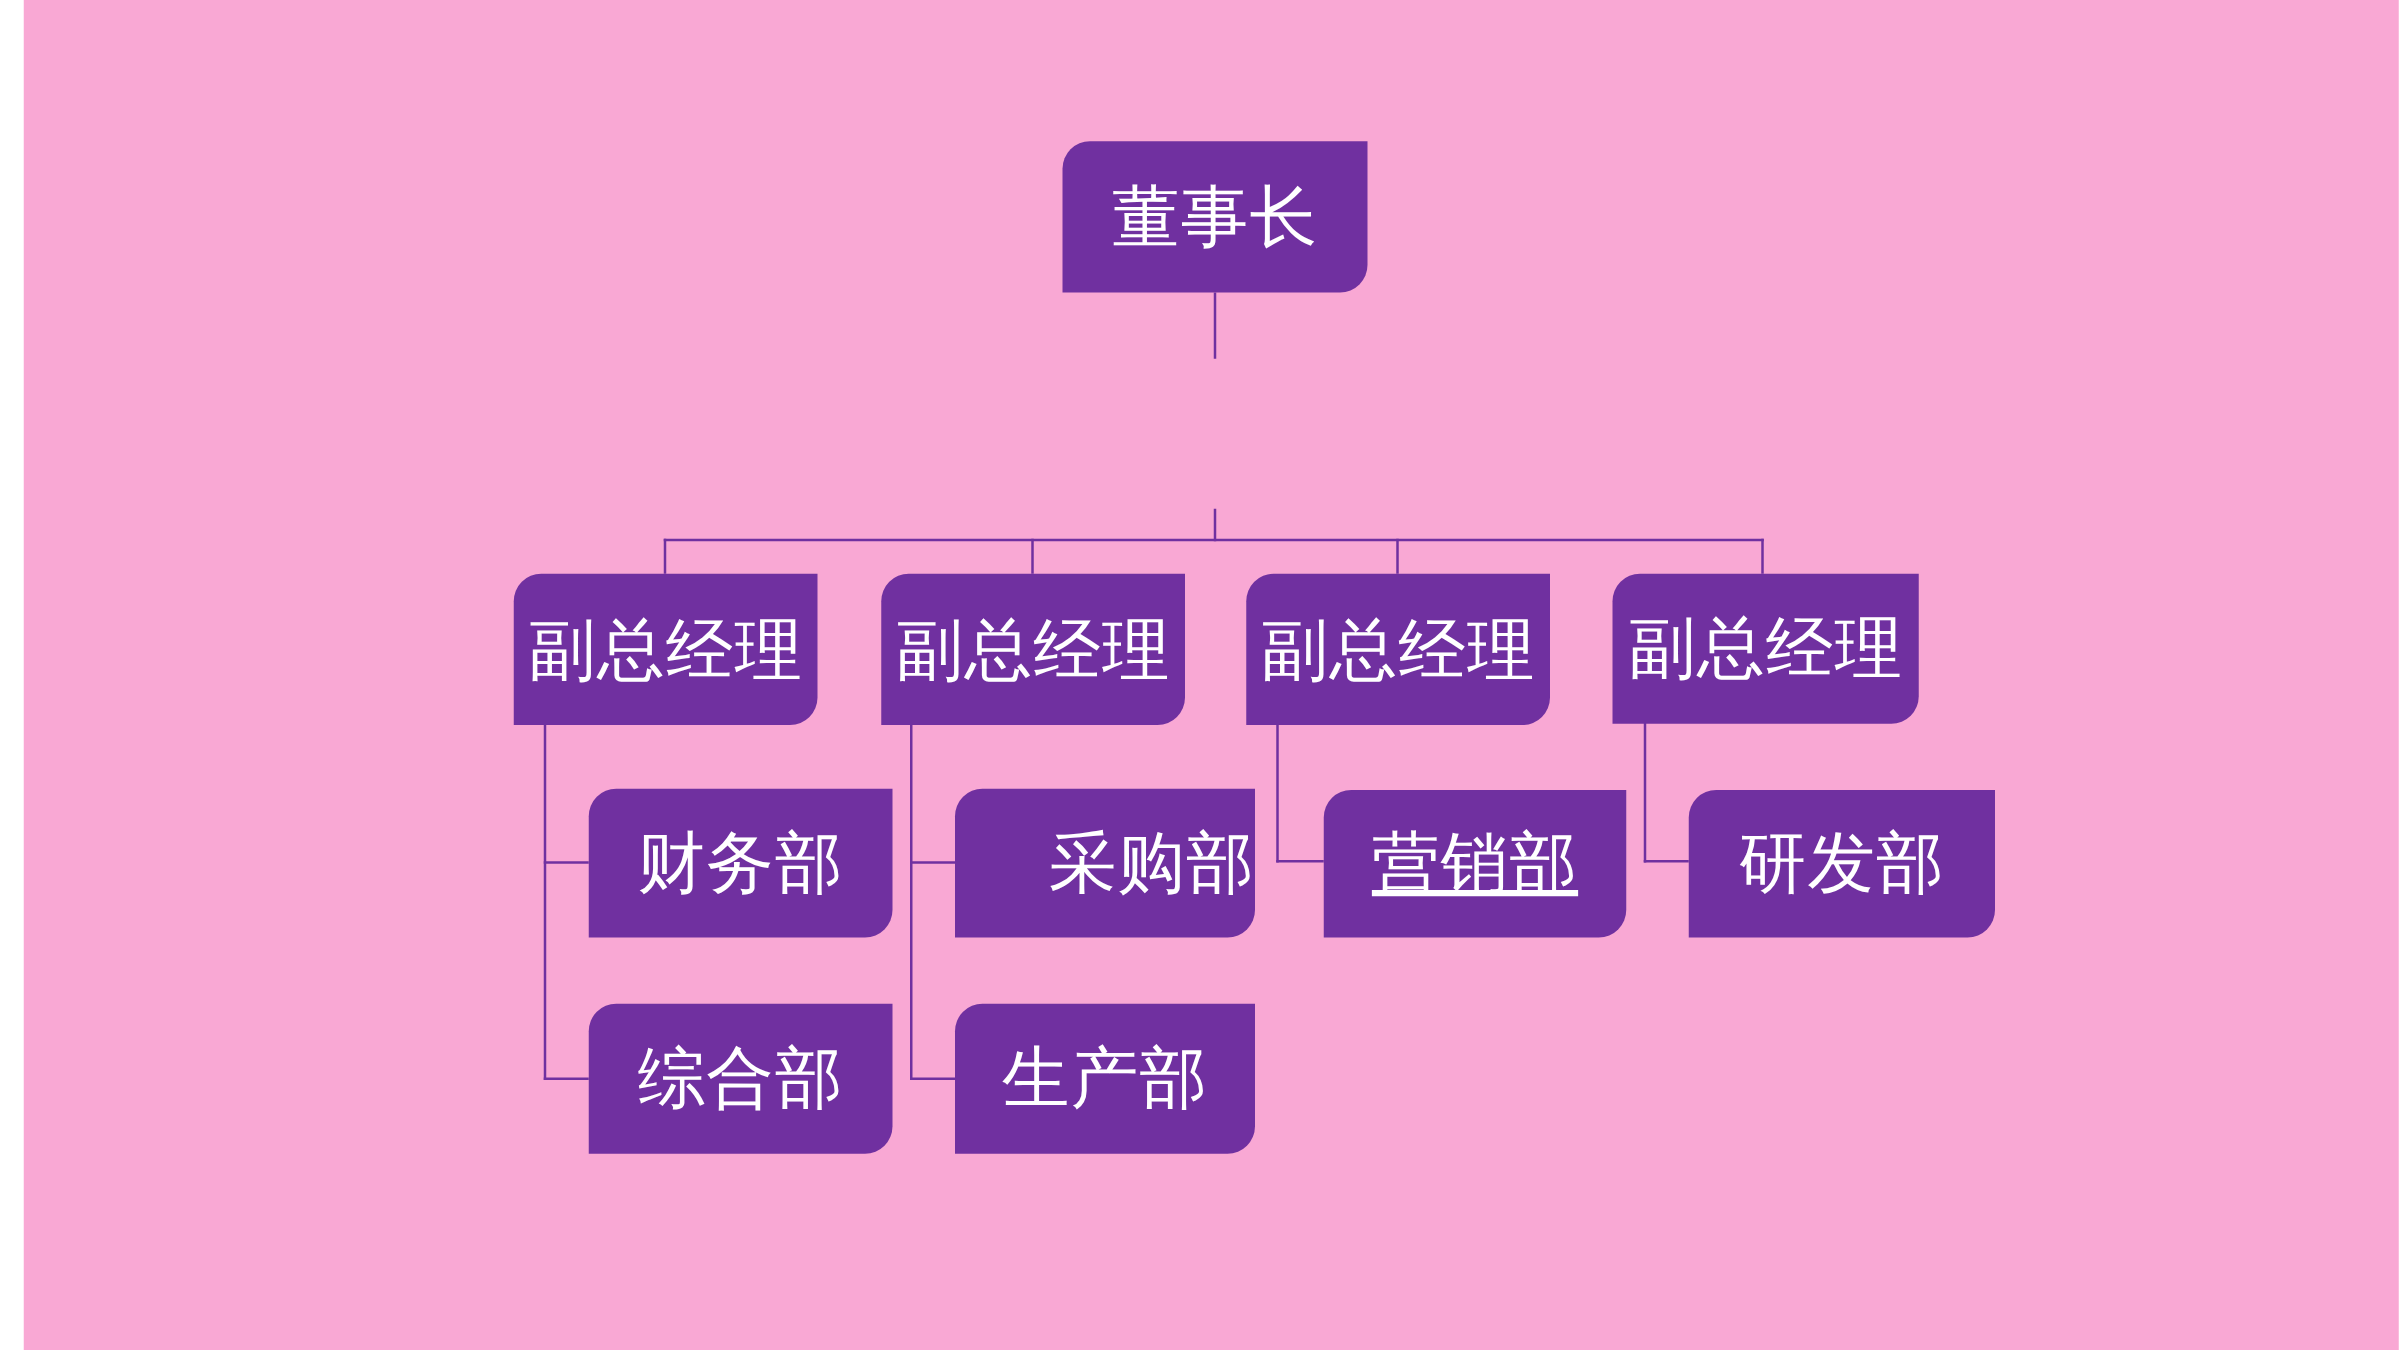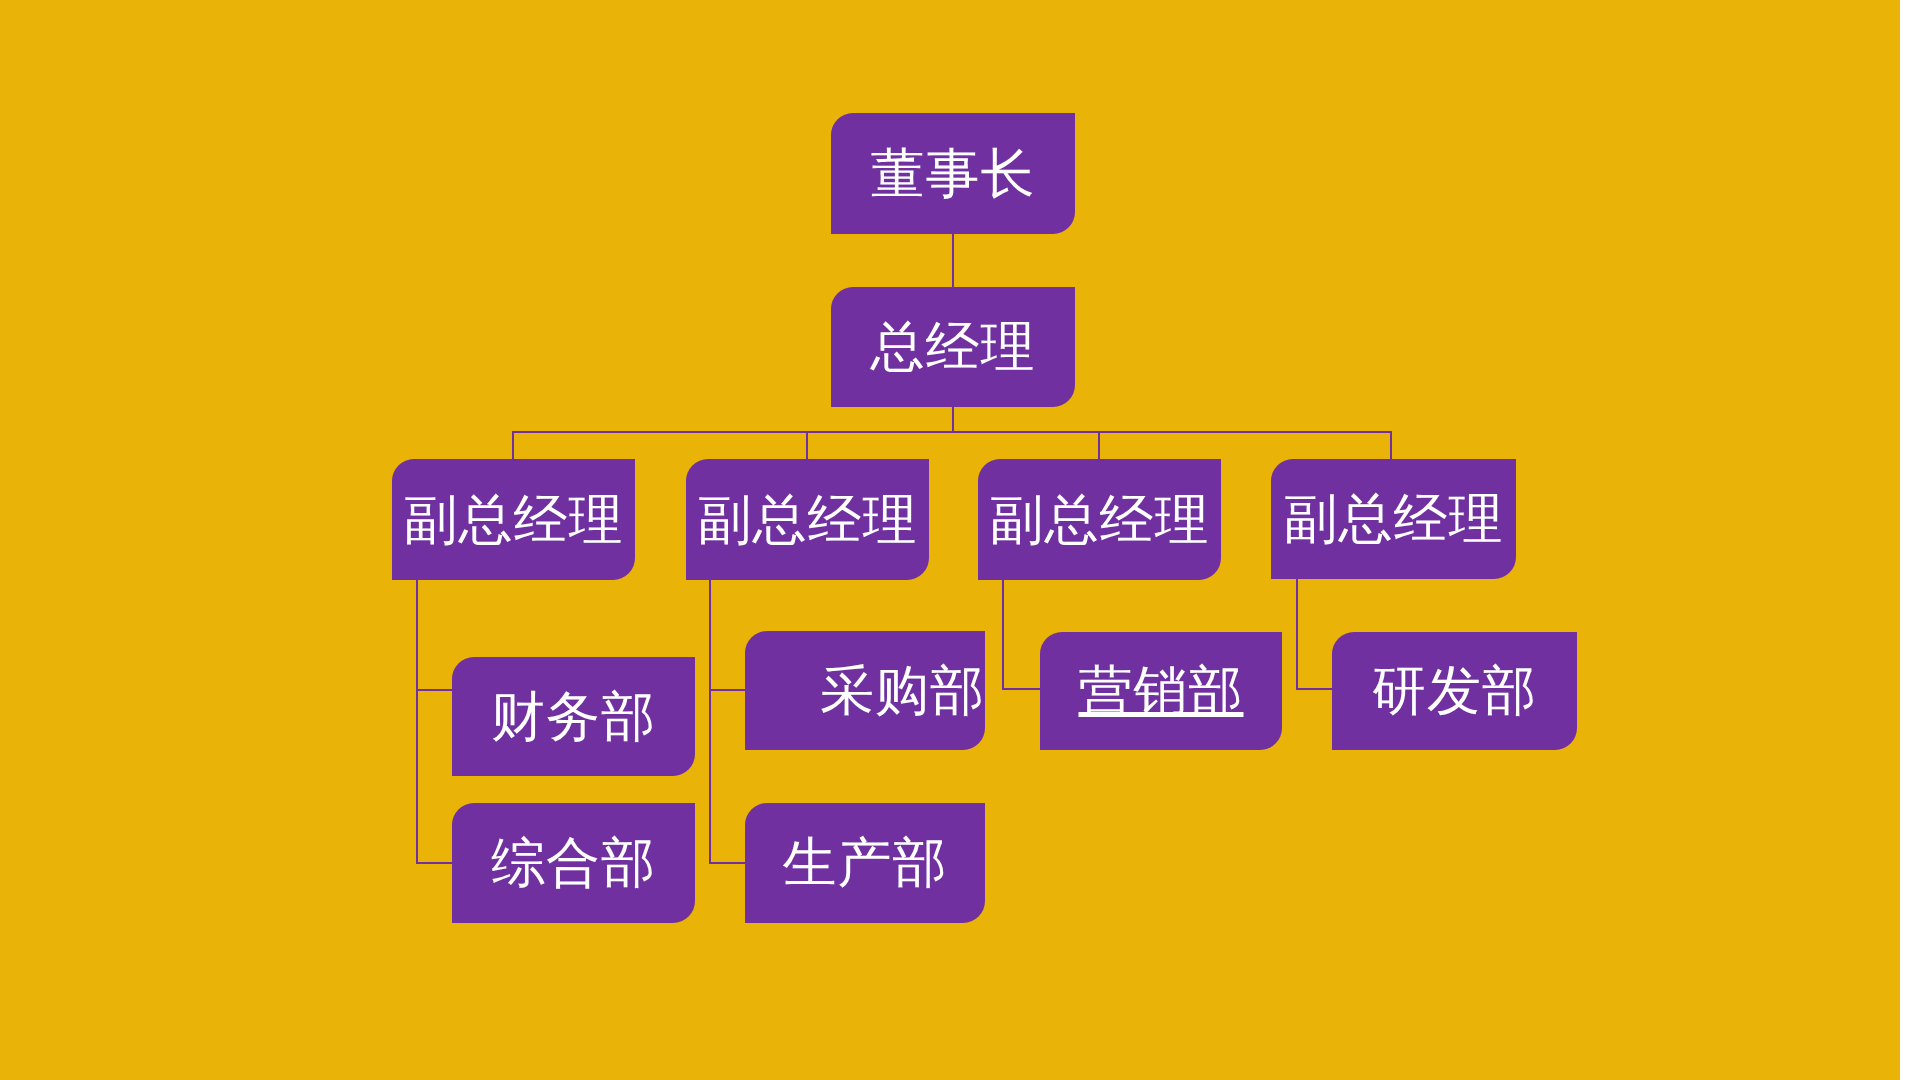--- a/index.html
+++ b/index.html
@@ -10,21 +10,22 @@
     width: 1920px;
     height: 1080px;
     background: #ffffff;
     overflow: hidden;
     font-family: "Liberation Serif", "DejaVu Serif", serif;
   }
   .canvas {
     position: relative;
     width: 1900px;
     height: 1080px;
-    background: #eab308;
+    background: #f9a8d4;
+    margin-left: 19px;
   }
   .node {
     position: absolute;
     background: var(--accent, #7030A0);
     color: var(--node-text, #ffffff);
     border-radius: 22px 0 22px 0;
     display: flex;
     align-items: center;
     justify-content: center;
     font-size: 54px;
@@ -63,38 +64,35 @@
   <div class="line" style="left:1002px; top:580px; width:2px; height:110px;"></div>
   <div class="line" style="left:1002px; top:688px; width:38px; height:2px;"></div>
 
   <div class="line" style="left:1296px; top:578px; width:2px; height:112px;"></div>
   <div class="line" style="left:1296px; top:688px; width:36px; height:2px;"></div>
 
   <div class="node" style="left:831px; top:113px; width:244px; height:121px;">
     <span>董事长</span>
   </div>
 
-  <div class="node" style="left:831px; top:287px; width:244px; height:120px;">
-    <span>总经理</span>
-  </div>
 
   <div class="node" style="left:392px; top:459px; width:243px; height:121px;">
     <span>副总经理</span>
   </div>
   <div class="node" style="left:686px; top:459px; width:243px; height:121px;">
     <span>副总经理</span>
   </div>
   <div class="node" style="left:978px; top:459px; width:243px; height:121px;">
     <span>副总经理</span>
   </div>
   <div class="node" style="left:1271px; top:459px; width:245px; height:120px;">
     <span>副总经理</span>
   </div>
 
-  <div class="node" style="left:452px; top:657px; width:243px; height:119px;">
+  <div class="node" style="left:452px; top:631px; width:243px; height:119px;">
     <span>财务部</span>
   </div>
   <div class="node" style="left:745px; top:631px; width:240px; height:119px;justify-content:flex-end;">
     <span>采购部</span>
   </div>
   <div class="node" style="left:1040px; top:632px; width:242px; height:118px;text-decoration:underline;">
     <span>营销部</span>
   </div>
   <div class="node" style="left:1332px; top:632px; width:245px; height:118px;">
     <span>研发部</span>

